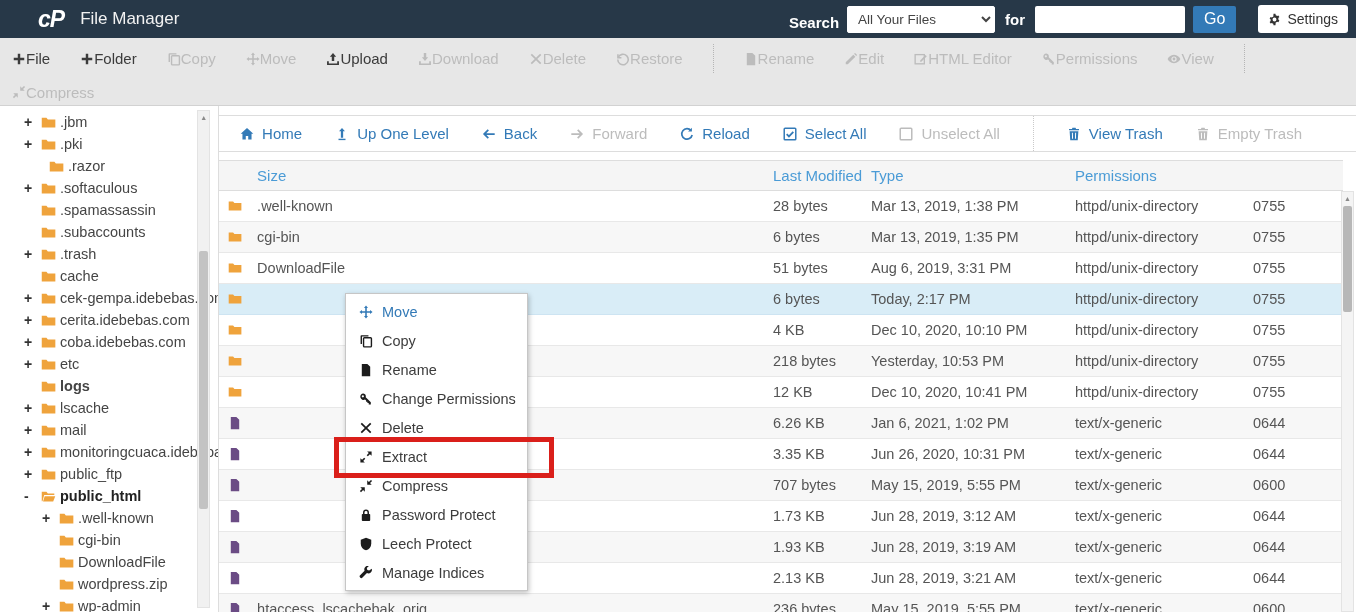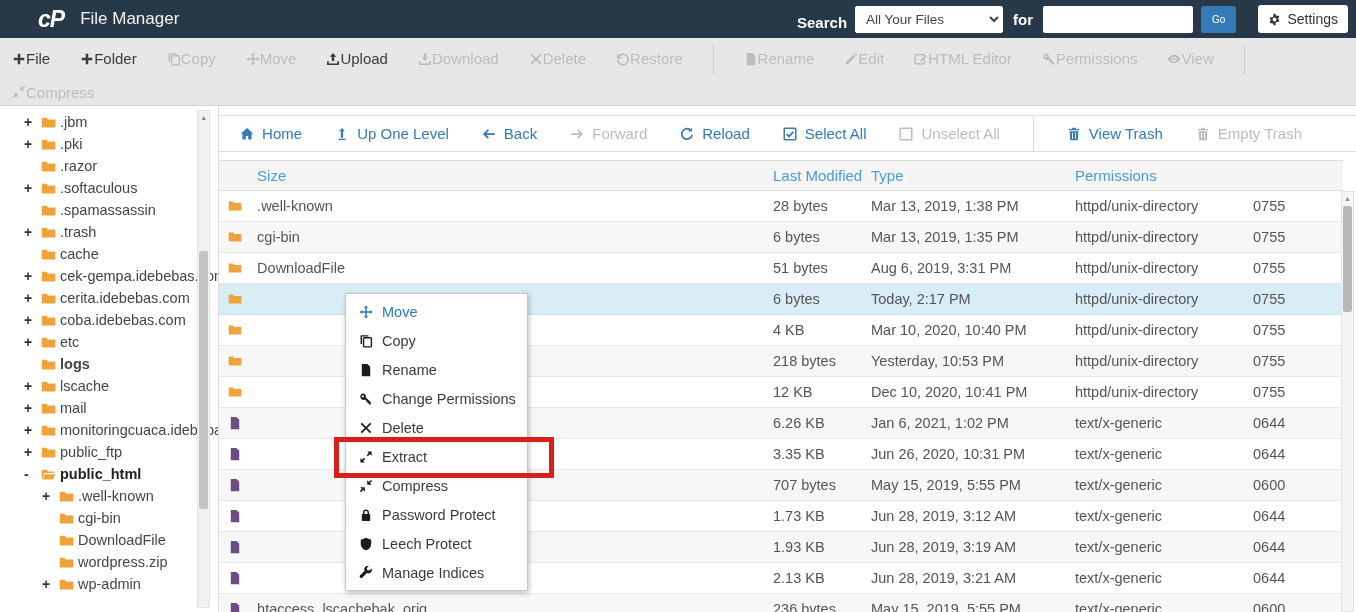--- a/index.html
+++ b/index.html
@@ -8,21 +8,21 @@
 
   
   .header { height:38px; background:#273848; display:flex; align-items:center; padding:0 8px; color:#fff; }
   .logo { font-weight:bold; font-style:italic; font-size:23px; letter-spacing:-1px; margin:0 16px 0 30px; color:#fff; }
   .app-title { font-size:17px; color:#f2f2f2; font-weight:400; }
   .header-right { margin-left:auto; display:flex; align-items:center; gap:8px; }
   .search-label { font-size:15px; font-weight:600;margin-top:6px; }
   .for-label { font-size:15px; font-weight:600; margin:0 2px; }
   select.scope { height:27px; width:148px; border:1px solid #fff; border-radius:2px; padding:0 6px; font-size:13.5px; color:#444; background:#fff; font-family:inherit; }
   input.search { height:27px; width:150px; border:none; border-radius:2px; padding:0 8px; font-family:inherit; }
-  .go-btn { height:27px; padding:0 11px; background:#337ab7; color:#fff; border:none; border-radius:2px; font-size:10px; font-family:inherit; cursor:pointer; }
+  .go-btn { height:27px; padding:0 11px; background:#337ab7; color:#fff; border:none; border-radius:2px; font-size:16px; font-family:inherit; cursor:pointer; }
   .settings-btn { height:28px; padding:0 10px; background:#fff; color:#333; border:none; border-radius:3px; display:flex; align-items:center; gap:6px; font-size:14px; margin-left:14px; font-family:inherit; cursor:pointer; }
 
   
   .toolbar { background:#e7e7e7; border-bottom:1px solid #d2d2d2; }
   .toolbar-row1 { height:41px; display:flex; align-items:center; padding:0 12px; }
   .toolbar-row2 { height:26px; display:flex; align-items:center; padding:0 12px; }
   .tb-item { display:flex; align-items:center; font-size:15px; margin-right:30px; cursor:pointer; white-space:nowrap; }
   .tb-item.on  { color:#3b3b3b; }
   .tb-item.off { color:#bcbcbc; cursor:default; }
   .tb-sep { align-self:stretch; border-left:1px dotted #b5b5b5; margin:6px 30px 6px 0; }
@@ -250,21 +250,21 @@
         </div>
         <div class="tree-item" style="padding-left: 24px;">
           <span class="expander">+</span>
           <span class="ic folder-ic">
             <svg viewBox="0 0 16 16" fill="currentColor">
               <path d="M.8 2.8h5l1.5 1.9h8v8.5H.8z"></path>
             </svg>
           </span>
           <span class="tree-label">.pki</span>
         </div>
-        <div class="tree-item" style="padding-left: 24px;">
+        <div class="tree-item" style="padding-left: 32px;">
           <span class="expander"></span>
           <span class="ic folder-ic">
             <svg viewBox="0 0 16 16" fill="currentColor">
               <path d="M.8 2.8h5l1.5 1.9h8v8.5H.8z"></path>
             </svg>
           </span>
           <span class="tree-label">.razor</span>
         </div>
         <div class="tree-item" style="padding-left: 24px;">
           <span class="expander">+</span>
@@ -276,20 +276,29 @@
           <span class="tree-label">.softaculous</span>
         </div>
         <div class="tree-item" style="padding-left: 24px;">
           <span class="expander"></span>
           <span class="ic folder-ic">
             <svg viewBox="0 0 16 16" fill="currentColor">
               <path d="M.8 2.8h5l1.5 1.9h8v8.5H.8z"></path>
             </svg>
           </span>
           <span class="tree-label">.spamassassin</span>
+        </div>
+        <div class="tree-item" style="padding-left: 24px;">
+          <span class="expander"></span>
+          <span class="ic folder-ic">
+            <svg viewBox="0 0 16 16" fill="currentColor">
+              <path d="M.8 2.8h5l1.5 1.9h8v8.5H.8z"></path>
+            </svg>
+          </span>
+          <span class="tree-label">.subaccounts</span>
         </div>
         <div class="tree-item" style="padding-left: 24px;">
           <span class="expander">+</span>
           <span class="ic folder-ic">
             <svg viewBox="0 0 16 16" fill="currentColor">
               <path d="M.8 2.8h5l1.5 1.9h8v8.5H.8z"></path>
             </svg>
           </span>
           <span class="tree-label">.trash</span>
         </div>
@@ -595,21 +604,21 @@
           <div class="tgrid row">
             <span class="cell-icon">
               <span class="ic folder-ic">
                 <svg viewBox="0 0 16 16" fill="currentColor">
                   <path d="M.8 2.8h5l1.5 1.9h8v8.5H.8z"></path>
                 </svg>
               </span>
             </span>
             <span class="cell-name"><span class=""></span></span>
             <span>4 KB</span>
-            <span>Mar 10, 2020, 10:40 PM</span>
+            <span>Dec 10, 2020, 10:10 PM</span>
             <span>httpd/unix-directory</span>
             <span>0755</span>
           </div>
           <div class="tgrid row">
             <span class="cell-icon">
               <span class="ic folder-ic">
                 <svg viewBox="0 0 16 16" fill="currentColor">
                   <path d="M.8 2.8h5l1.5 1.9h8v8.5H.8z"></path>
                 </svg>
               </span>

